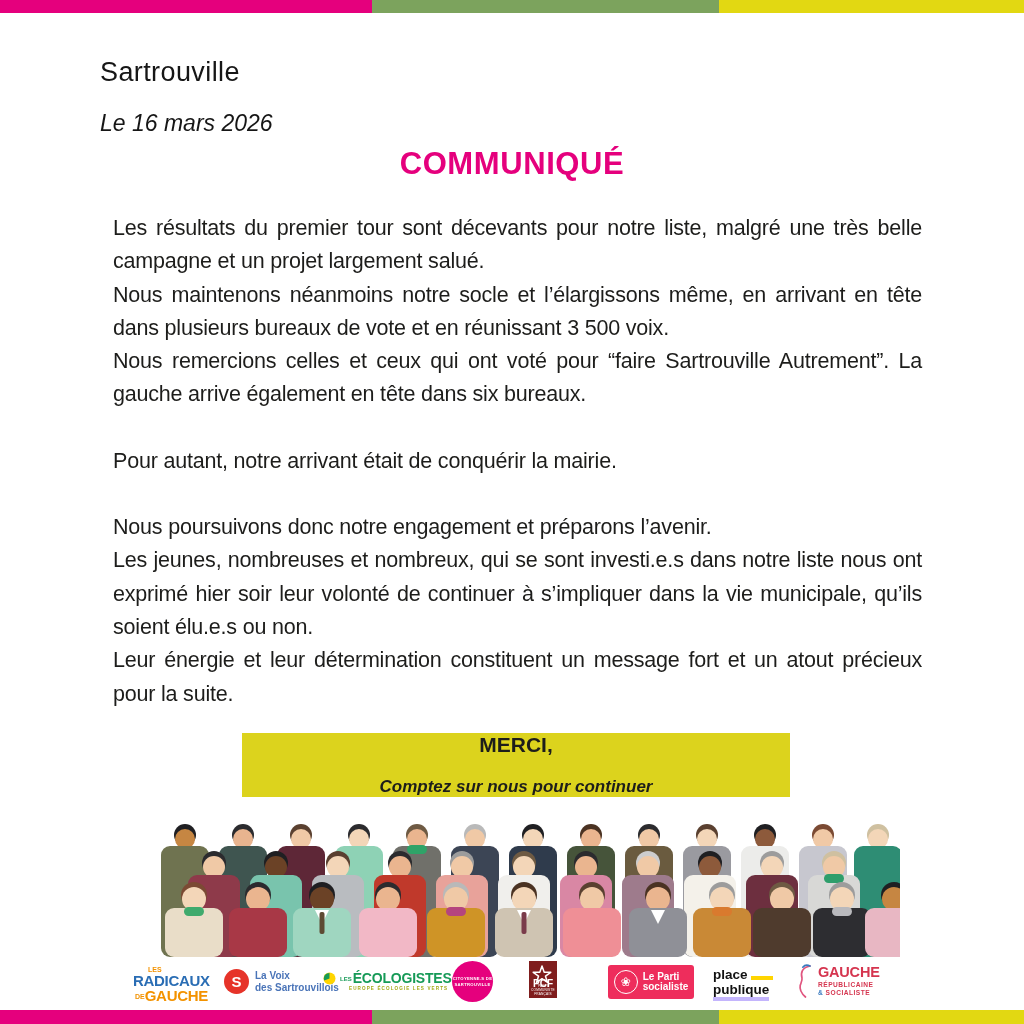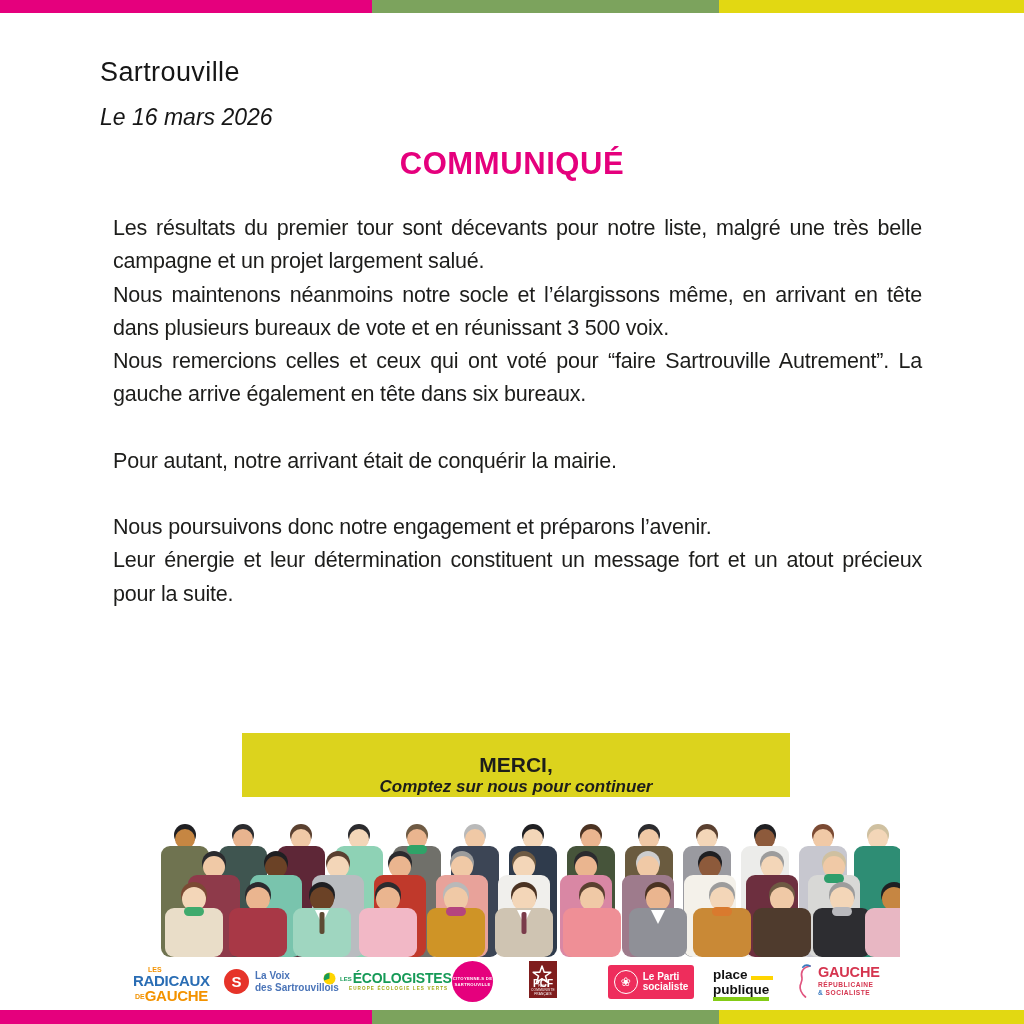--- a/index.html
+++ b/index.html
@@ -8,31 +8,31 @@
   
   .bar{position:absolute;left:0;right:0;display:flex;}
   .bar.top{top:0;height:13px;}
   .bar.bottom{bottom:0;height:14px;}
   .seg{height:100%;}
   .seg.pink{width:36.3%;background:var(--bar-pink);}
   .seg.green{width:33.9%;background:var(--bar-green);}
   .seg.yellow{width:29.8%;background:var(--bar-yellow);}
   
   .city{position:absolute;left:100px;top:57px;font-size:27px;font-weight:500;letter-spacing:.4px;color:#161616;}
-  .date{position:absolute;left:100px;top:104px;font-size:23px;font-style:italic;color:#161616;}
+  .date{position:absolute;left:100px;top:110px;font-size:23px;font-style:italic;color:#161616;}
   .title{position:absolute;top:146px;left:0;width:100%;text-align:center;
          font-size:31px;font-weight:800;letter-spacing:.6px;color:var(--pink);}
   
   .body{position:absolute;left:113px;top:212px;width:809px;font-size:21.5px;line-height:33.3px;
         text-align:justify;letter-spacing:-0.2px;}
   .body p{margin:0;}
   .body p.gap{margin-top:33px;}
   
   .banner{position:absolute;left:242px;top:733px;width:548px;height:64px;background:var(--banner-yellow);
-          display:flex;flex-direction:column;align-items:center;justify-content:flex-end;}
+          display:flex;flex-direction:column;align-items:center;justify-content:space-between;}
   .banner .b1{font-size:21px;font-weight:800;}
   .banner .b2{font-size:17px;font-weight:800;font-style:italic;}
   
   .photo{position:absolute;left:130px;top:814px;width:770px;height:143px;}
   
   .logos{position:absolute;left:0;top:958px;width:1024px;height:50px;}
   .logo{position:absolute;}
   
   .logo-radicaux{left:133px;top:8px;width:92px;line-height:1;}
   .lr-les{font-size:7px;font-weight:800;color:#f39200;margin-left:15px;display:block;}
@@ -64,21 +64,21 @@
   
   .logo-ps{left:608px;top:7px;width:86px;height:34px;background:#ee2d5c;border-radius:3px;
            display:flex;align-items:center;justify-content:center;gap:5px;}
   .ps-rose{width:22px;height:22px;border-radius:50%;border:1.4px solid #fff;color:#fff;font-size:12px;
            display:flex;align-items:center;justify-content:center;}
   .ps-text{color:#fff;font-weight:800;font-size:10px;line-height:10.5px;}
   
   .logo-pp{left:713px;top:9px;width:60px;color:#111;font-weight:800;font-size:13.5px;line-height:15px;}
   .pp-l1{display:flex;align-items:flex-end;}
   .pp-l1 .fill{flex:1;height:4px;background:#ffd500;margin:0 0 2px 3px;}
-  .pp-l2{display:inline-block;border-bottom:4px solid #84cc16;padding-bottom:0px;}
+  .pp-l2{display:inline-block;border-bottom:4px solid #c4b5fd;padding-bottom:0px;}
   
   .logo-grs{left:797px;top:5px;display:flex;align-items:center;gap:3px;}
   .grs-text{line-height:1;}
   .grs-l1{font-size:14.5px;font-weight:800;color:#d5354f;letter-spacing:-.2px;display:block;}
   .grs-l2{font-size:6.6px;font-weight:800;color:#d5354f;letter-spacing:.5px;display:block;margin-top:2px;}
   .grs-l3{font-size:6.6px;font-weight:800;color:#d5354f;letter-spacing:.5px;display:block;margin-top:1.5px;}
   .grs-amp{color:#3a7abf;}
 </style>
 </head>
 <body>
@@ -94,20 +94,21 @@
   <div class="city">Sartrouville</div>
   <div class="date">Le 16 mars 2026</div>
   <div class="title">COMMUNIQUÉ</div>
 
   <div class="body">
       <p>Les résultats du premier tour sont décevants pour notre liste, malgré une très belle campagne et un projet largement salué.</p>
       <p>Nous maintenons néanmoins notre socle et l’élargissons même, en arrivant en tête dans plusieurs bureaux de vote et en réunissant 3 500 voix.</p>
       <p>Nous remercions celles et ceux qui ont voté pour “faire Sartrouville Autrement”. La gauche arrive également en tête dans six bureaux.</p>
       <p class="gap">Pour autant, notre arrivant était de conquérir la mairie.</p>
       <p class="gap">Nous poursuivons donc notre engagement et préparons l’avenir.</p>
+      <p>Les jeunes, nombreuses et nombreux, qui se sont investi.e.s dans notre liste nous ont exprimé hier soir leur volonté de continuer à s’impliquer dans la vie municipale, qu’ils soient élu.e.s ou non.</p>
       <p>Leur énergie et leur détermination constituent un message fort et un atout précieux pour la suite.</p>
     </div>
 
   <div class="banner">
     <div class="b1">MERCI,</div>
     <div class="b2">Comptez sur nous pour continuer</div>
   </div>
 
   <svg class="photo" id="group-photo" viewBox="0 0 770 143">
       <circle cx="55" cy="21" r="11" fill="#1f1f22"></circle>

